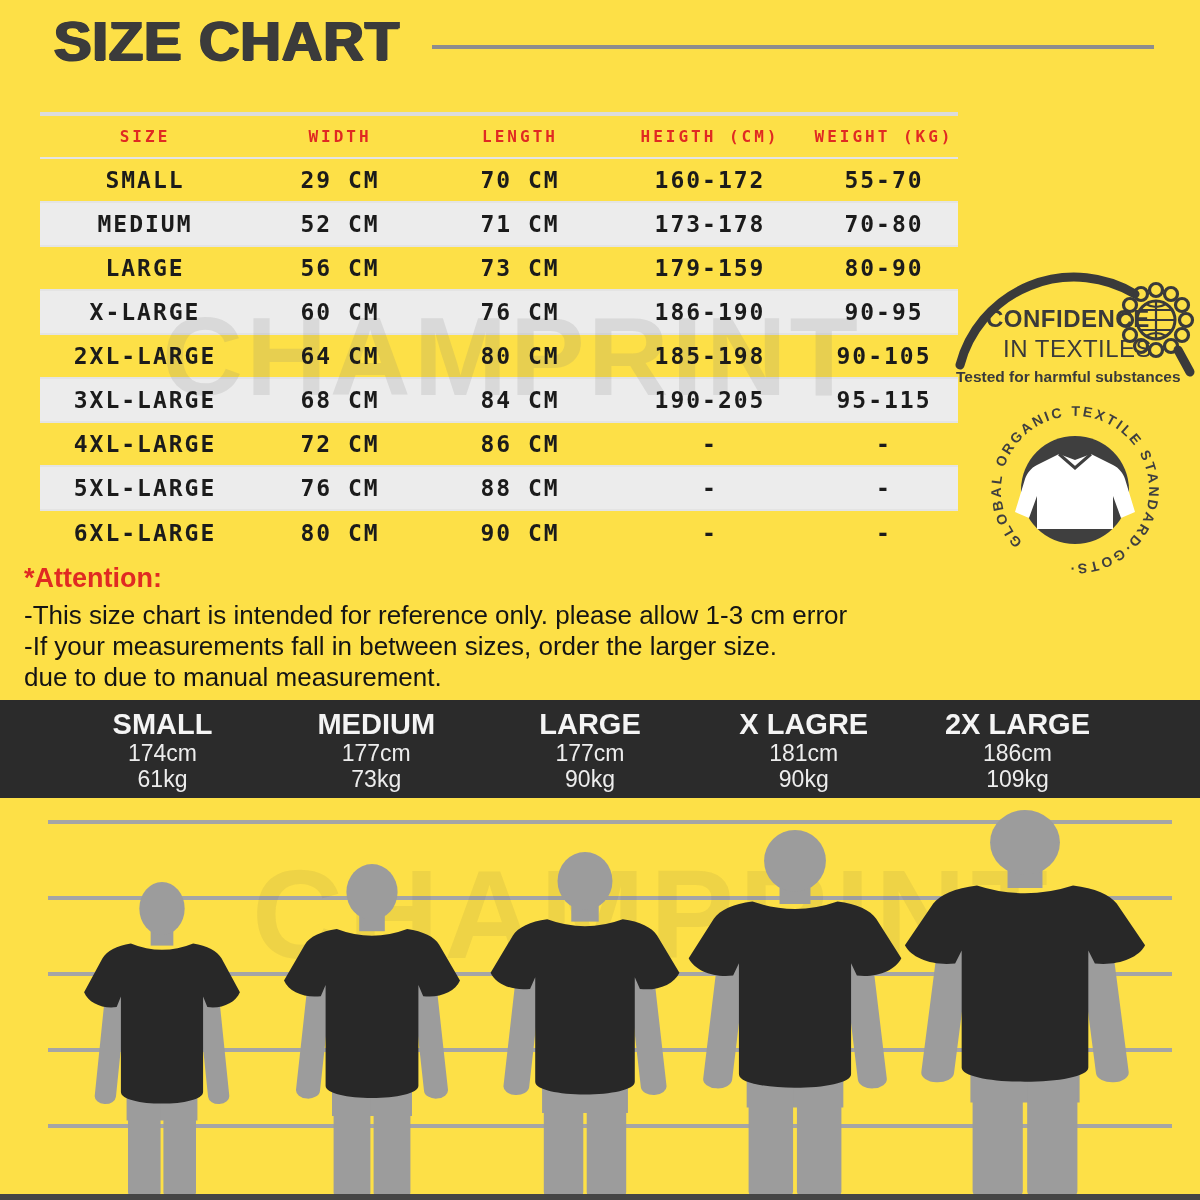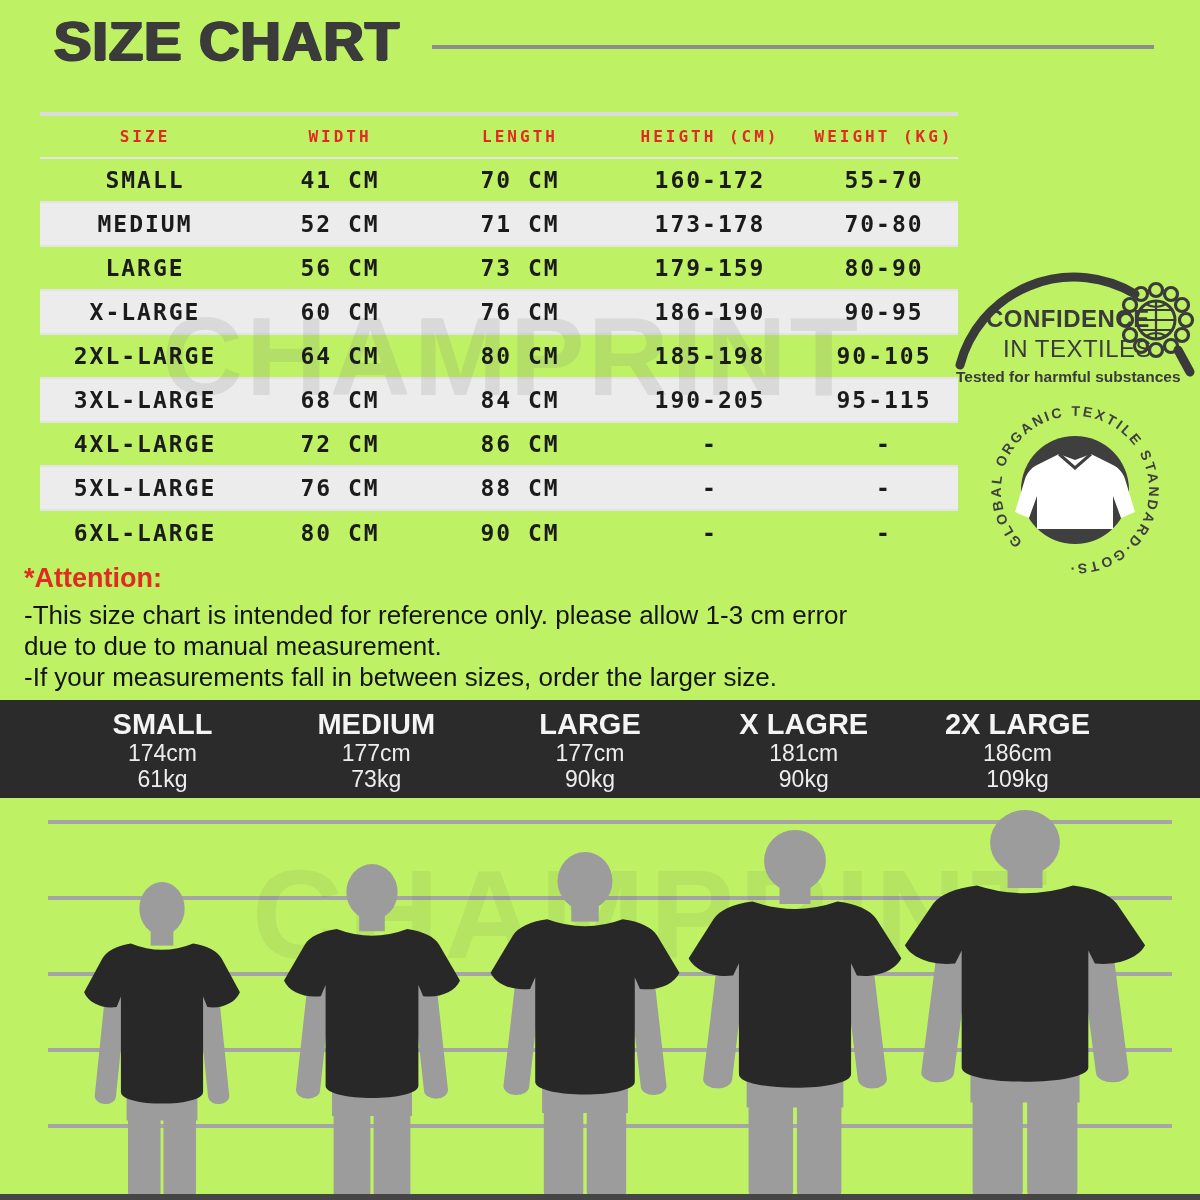--- a/index.html
+++ b/index.html
@@ -1,19 +1,19 @@
 <!DOCTYPE html>
 <html><head>
 <meta charset="utf-8">
 <style>
   * { box-sizing: border-box; }
   body { margin:0; background:#ffffff; }
   .page {
     position:relative; width:1200px; height:1200px; overflow:hidden;
-    background:#bef264; font-family:"Liberation Sans", sans-serif;
+    background:#fde047; font-family:"Liberation Sans", sans-serif;
   }
 
   
   .title {
     position:absolute; left:54px; top:8px;
     font-size:56px; font-weight:bold; color:#3b3b3b; letter-spacing:1px;
     text-shadow: 1.4px 0 #3b3b3b, -1.4px 0 #3b3b3b, 0 1px #3b3b3b;
   }
   .title-rule { position:absolute; left:432px; top:45px; width:722px; height:4px; background:#8d8d8d; }
 
@@ -103,21 +103,21 @@
         <th style="width:210px">SIZE</th>
         <th style="width:180px">WIDTH</th>
         <th style="width:180px">LENGTH</th>
         <th style="width:200px">HEIGTH (CM)</th>
         <th style="width:148px">WEIGHT (KG)</th>
       </tr>
     </thead>
     <tbody>
         <tr>
           <td>SMALL</td>
-          <td>41 CM</td>
+          <td>29 CM</td>
           <td>70 CM</td>
           <td>160-172</td>
           <td>55-70</td>
         </tr>
         <tr>
           <td>MEDIUM</td>
           <td>52 CM</td>
           <td>71 CM</td>
           <td>173-178</td>
           <td>70-80</td>
@@ -212,22 +212,22 @@
       <path d="M74,54 L90,68 L106,54" fill="none" stroke="#3f3f3f" stroke-width="3"></path>
       <text font-family="Liberation Sans, sans-serif" font-size="14" font-weight="bold" fill="#3f3f3f" letter-spacing="2.5">
         <textPath href="#gots-ring">GLOBAL ORGANIC TEXTILE STANDARD·GOTS·</textPath>
       </text>
     </svg>
   </div>
 
   <div class="attention">
     <div class="attention-heading">*Attention:</div>
     <div class="attention-line">-This size chart is intended for reference only. please allow 1-3 cm error</div>
+    <div class="attention-line">-If your measurements fall in between sizes, order the larger size.</div>
     <div class="attention-line">due to due to manual measurement.</div>
-    <div class="attention-line">-If your measurements fall in between sizes, order the larger size.</div>
   </div>
 
   <div class="model-bar">
       <div class="model-bar-item">
         <div class="model-bar-label">SMALL</div>
         <div class="model-bar-height">174cm</div>
         <div class="model-bar-weight">61kg</div>
       </div>
       <div class="model-bar-item">
         <div class="model-bar-label">MEDIUM</div>

